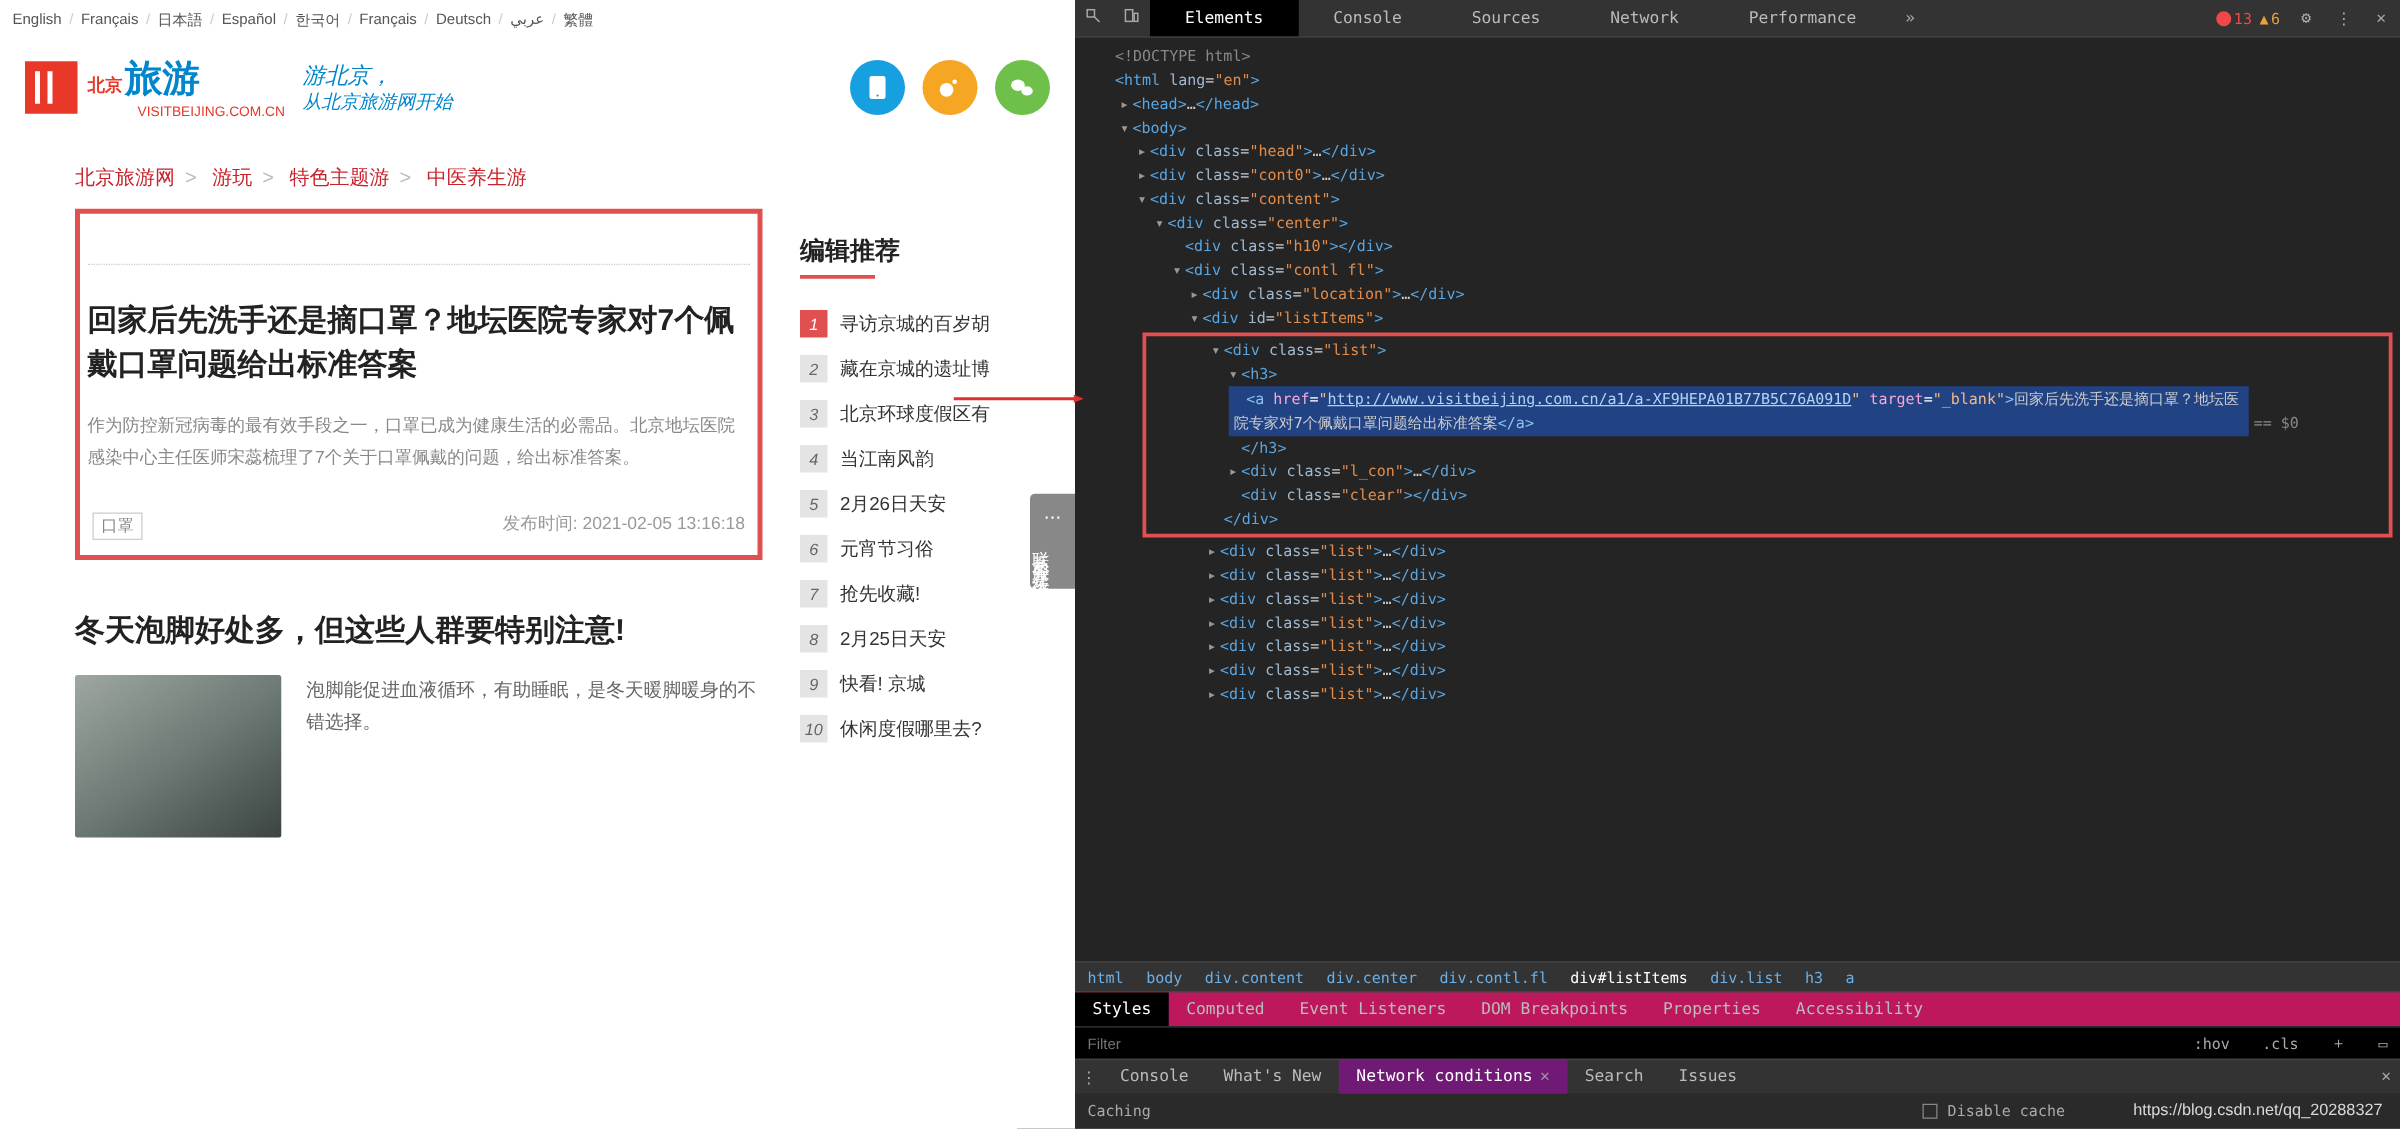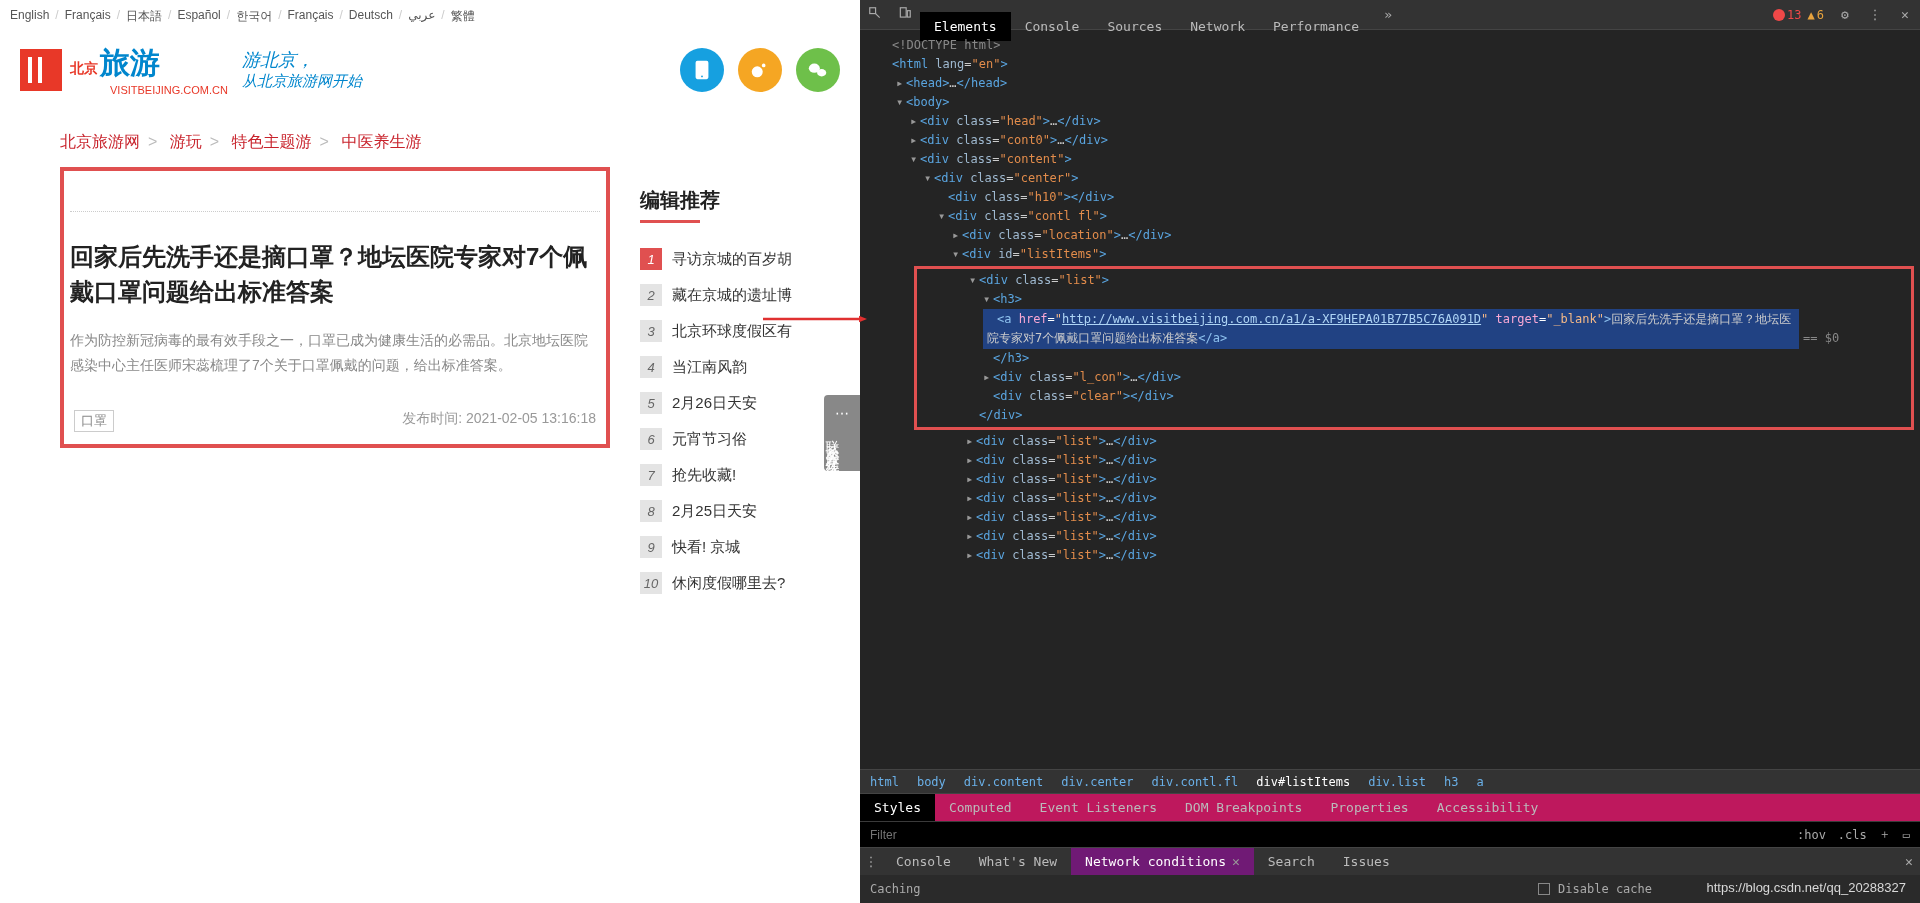--- a/index.html
+++ b/index.html
@@ -55,21 +55,21 @@
 .floating-support { position: absolute; right: 0; top: 395px; width: 36px; background: #888; color: #fff; font-size: 14px; text-align: center; padding: 6px 0; border-radius: 4px 0 0 4px; }
 .floating-support .dots { height: 24px; display: flex; align-items: center; justify-content: center; color: #fff; }
 .floating-support .txt { writing-mode: vertical-rl; letter-spacing: 4px; padding: 4px 0; }
 
 
 .red-arrow { position: absolute; top: 315px; left: 685px; width: 260px; height: 8px; z-index: 50; pointer-events: none; }
 
 
 .dt-toolbar { height: 30px; display: flex; align-items: center; background: #333; border-bottom: 1px solid #444; font-size: 13px; }
 .dt-toolbar .ticon { width: 30px; text-align: center; color: #aaa; cursor: pointer; }
-.dt-toolbar .tab { padding: 0 14px; height: 100%; display: flex; align-items: center; color: #bbb; cursor: pointer; margin-top: 12px; }
+.dt-toolbar .tab { padding: 0 28px; height: 100%; display: flex; align-items: center; color: #bbb; cursor: pointer; }
 .dt-toolbar .tab.active { background: #000; color: #fff; }
 .dt-toolbar .spacer { flex: 1; }
 .dt-toolbar .warn { color: #e8a33d; font-size: 12px; }
 .dt-toolbar .err { color: #f04848; font-size: 12px; }
 .dt-toolbar .badge { display: flex; align-items: center; gap: 2px; margin-right: 6px; }
 .dt-toolbar .circle { width: 12px; height: 12px; border-radius: 50%; display: inline-block; }
 .dom-tree { flex: 1; overflow-y: auto; padding: 6px 0 6px 8px; line-height: 19px; }
 .dom-tree .line { white-space: nowrap; }
 .i1 { padding-left: 14px; } .i2 { padding-left: 28px; } .i3 { padding-left: 42px; } .i4 { padding-left: 56px; } .i5 { padding-left: 70px; } .i6 { padding-left: 84px; } .i7 { padding-left: 98px; } .i8 { padding-left: 112px; }
 .arrow-t { display: inline-block; width: 10px; color: #999; }
@@ -91,21 +91,21 @@
 
 .crumb-bar { height: 24px; background: #333; border-top: 1px solid #444; display: flex; align-items: center; padding: 0 10px; font-size: 12px; color: #6ab0e8; gap: 18px; }
 .crumb-bar .cb { cursor: pointer; }
 .crumb-bar .cb.active { color: #fff; }
 
 .styles-tabs { height: 28px; background: #be185d; border-top: 1px solid #444; display: flex; align-items: center; font-size: 13px; }
 .styles-tabs .st { padding: 0 14px; color: #bbb; height: 100%; display: flex; align-items: center; cursor: pointer; }
 .styles-tabs .st.active { background: #000; color: #fff; }
 .filter-row { height: 26px; background: #000000; border-top: 1px solid #3a3a3a; display: flex; align-items: center; padding: 0 10px; }
 .filter-row input { background: transparent; border: none; color: #888; font-size: 12px; outline: none; flex: 1; }
-.filter-row .fright { color: #aaa; font-size: 12px; display: flex; align-items: center; gap: 12px; }
+.filter-row .fright { color: #aaa; font-size: 12px; display: flex; align-items: center; gap: 26px; }
 .drawer-tabs { height: 28px; background: #333; border-top: 1px solid #444; display: flex; align-items: center; font-size: 13px; }
 .drawer-tabs .dt { padding: 0 14px; color: #bbb; height: 100%; display: flex; align-items: center; cursor: pointer; position: relative; }
 .drawer-tabs .dt.active { background: #701a75; color: #fff; }
 .drawer-tabs .dt .closex { margin-left: 6px; color: #999; }
 .drawer-tabs .dticon { width: 22px; text-align: center; color: #aaa; }
 .drawer-body { height: 28px; background: #2a2a2a; display: flex; align-items: center; padding-left: 10px; font-size: 12px; color: #aaa; gap: 8px; }
 .drawer-body .chk { width: 12px; height: 12px; border: 1px solid #888; display: inline-block; }
 .watermark { position: absolute; right: 14px; bottom: 8px; color: #d9d9d9; font-size: 13px; font-family: Arial; z-index: 60; pointer-events: none; }
 </style>
 </head>
@@ -181,20 +181,27 @@
       <div class="article-box">
         <hr>
         <h2>回家后先洗手还是摘口罩？地坛医院专家对7个佩戴口罩问题给出标准答案</h2>
         <p class="desc">作为防控新冠病毒的最有效手段之一，口罩已成为健康生活的必需品。北京地坛医院感染中心主任医师宋蕊梳理了7个关于口罩佩戴的问题，给出标准答案。</p>
         <div class="article-meta">
           <span class="tag">口罩</span>
           <span><span>发布时间:</span> <span>2021-02-05  13:16:18</span></span>
         </div>
       </div>
 
+      <div class="second-article">
+        <h2>冬天泡脚好处多，但这些人群要特别注意!</h2>
+        <div class="sa-row">
+          <div class="thumb"></div>
+          <div class="sa-desc">泡脚能促进血液循环，有助睡眠，是冬天暖脚暖身的不错选择。</div>
+        </div>
+      </div>
     </div>
 
     <div class="side-col">
       <div class="side-title">编辑推荐</div>
       <div class="side-title-underline"></div>
       <div class="side-list" id="side-list">
           <div class="si">
             <span class="num">1</span>
             <span>寻访京城的百岁胡</span>
           </div>

